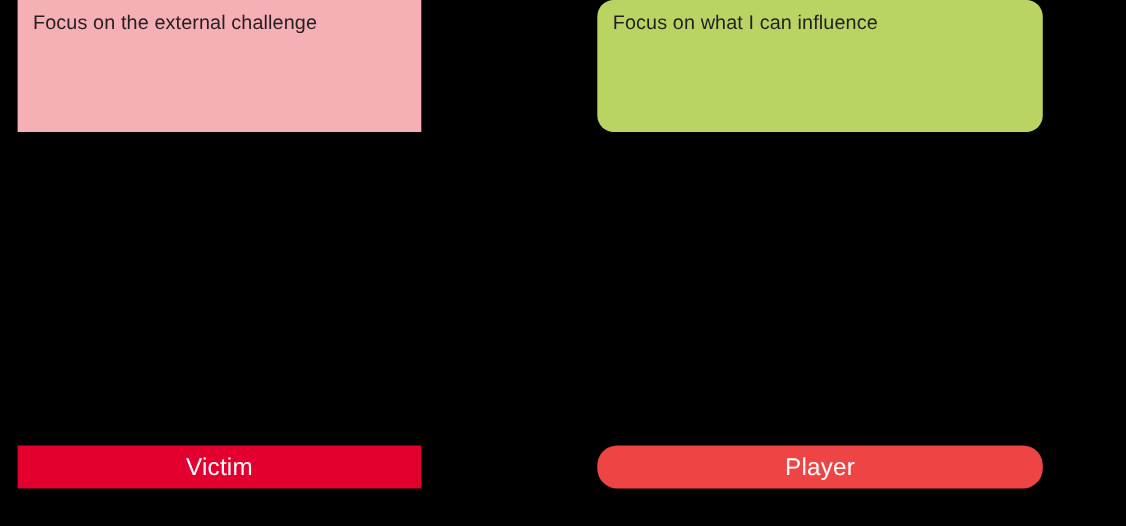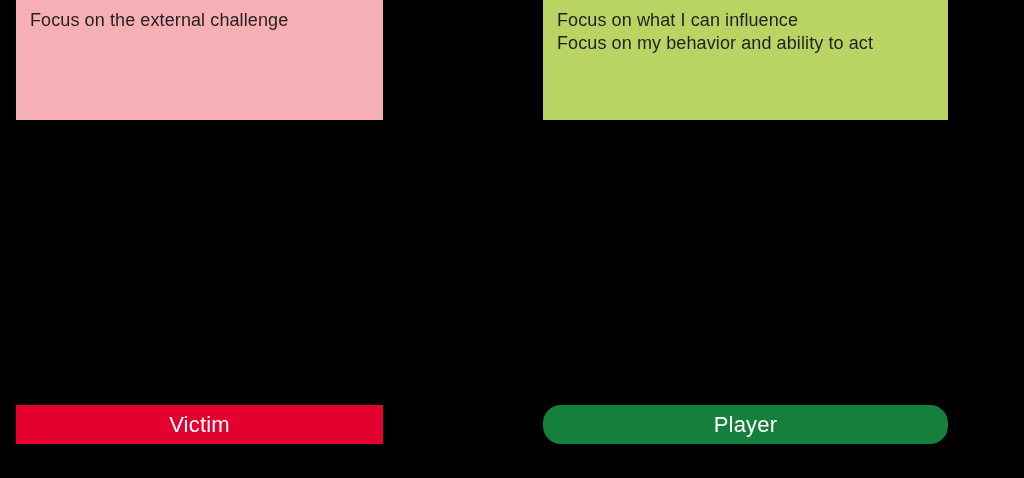--- a/index.html
+++ b/index.html
@@ -39,21 +39,21 @@
   .desc-panel {
     position: absolute;
     top: 0;
     left: 0;
     width: 100%;
     height: 120px;
     box-sizing: border-box;
     padding: 9px 14px 12px 14px;
   }
   .desc-panel.victim { background: #F5AFB5; }
-  .desc-panel.player { background: #BAD464; }
+  .desc-panel.player { background: #BAD464; border-radius: 15px; }
 
   .desc-line {
     display: block;
     color: #231f20;
     font-size: 18px;
     line-height: 23px;
     letter-spacing: 0.1px;
     white-space: normal;
   }
 
@@ -62,21 +62,21 @@
     position: absolute;
     top: 405px;
     left: 0;
     width: 100%;
     height: 39px;
     display: flex;
     align-items: center;
     justify-content: center;
   }
   .label-bar.victim { background: #E4002E; }
-  .label-bar.player { background: #15803d; border-radius: 18px; }
+  .label-bar.player { background: #ef4444; border-radius: 18px; }
 
   .label-text {
     color: #ffffff;
     font-size: 22px;
     line-height: 22px;
     letter-spacing: 0.2px;
   }
 </style>
 </head>
 <body>
@@ -92,21 +92,20 @@
     <div class="label-bar victim">
       <span class="label-text">Victim</span>
     </div>
 
   </div>
 
   <div class="column right">
 
     <div class="desc-panel player">
       <span class="desc-line">Focus on what I can influence</span>
-      <span class="desc-line">Focus on my behavior and ability to act</span>
     </div>
 
     <div class="label-bar player">
       <span class="label-text">Player</span>
     </div>
 
   </div>
 
 </div>
 

